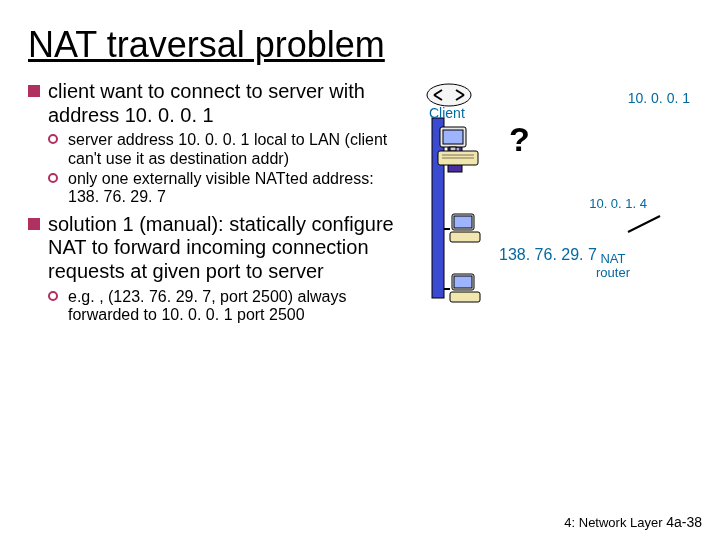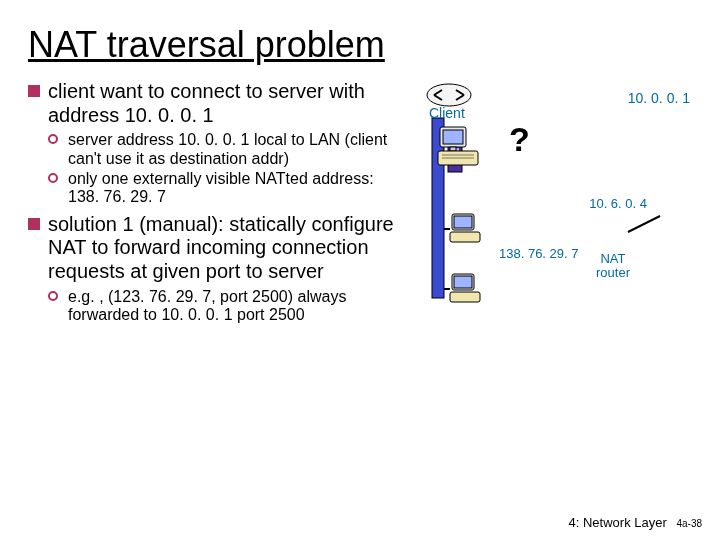--- a/index.html
+++ b/index.html
@@ -64,39 +64,39 @@
     border: 2px solid #b03060;
     border-radius: 50%;
   }
   .footer {
     position: absolute;
     right: 18px;
     bottom: 10px;
     font-size: 13px;
     color: #000;
   }
-  .footer .pg { font-size: 10px; margin-left: 6px; }
+  .footer .pg { font-size: 14px; }
 
   
   .lbl {
     position: absolute;
     font-size: 14px;
     color: #0369a1;
     white-space: nowrap;
   }
   .q {
     position: absolute;
     font-size: 34px;
     font-weight: bold;
   }
   .client { left: 12px; top: 45px; }
   .client svg { display: block; }
   .addr-top { right: 2px; top: 10px; }
   .addr-mid { right: 45px; top: 116px; font-size: 13px; }
-  .addr-nat { left: 75px; top: 166px; font-size: 13px; }
+  .addr-nat { left: 75px; top: 166px; font-size: 16px; }
   .nat-label { right: 62px; top: 172px; font-size: 13px; text-align: center; line-height: 1.05; }
   .router { left: 158px; top: 140px; }
   .netbox { right: 8px; top: 34px; }
   .pc { position: absolute; }
 </style>
 </head>
 <body>
 
 <div class="slide">
   <h1 class="title">NAT traversal problem</h1>
@@ -142,21 +142,21 @@
           <rect x="14" y="22" width="6" height="4" fill="#ccc" stroke="#000"></rect>
           <rect x="2" y="26" width="40" height="14" rx="2" fill="#f2e6b0" stroke="#000"></rect>
           <line x1="6" y1="30" x2="38" y2="30" stroke="#000" stroke-width="0.5"></line>
           <line x1="6" y1="33" x2="38" y2="33" stroke="#000" stroke-width="0.5"></line>
         </svg>
       </div>
 
       <span class="q" style="left:85px;top:40px">?</span>
 
       <span class="lbl addr-top">10. 0. 0. 1</span>
-      <span class="lbl addr-mid">10. 6. 0. 4</span>
+      <span class="lbl addr-mid">10. 0. 1. 4</span>
       <span class="lbl addr-nat">138. 76. 29. 7</span>
       <span class="lbl nat-label" style="white-space:pre">NAT
 router</span>
 
       <div class="router">
         <svg width="50" height="30">
           <ellipse cx="25" cy="15" rx="22" ry="11" fill="#f5f5f5" stroke="#000"></ellipse>
           <line x1="10" y1="15" x2="18" y2="10" stroke="#000" stroke-width="2"></line>
           <line x1="10" y1="15" x2="18" y2="20" stroke="#000" stroke-width="2"></line>
           <line x1="40" y1="15" x2="32" y2="10" stroke="#000" stroke-width="2"></line>

